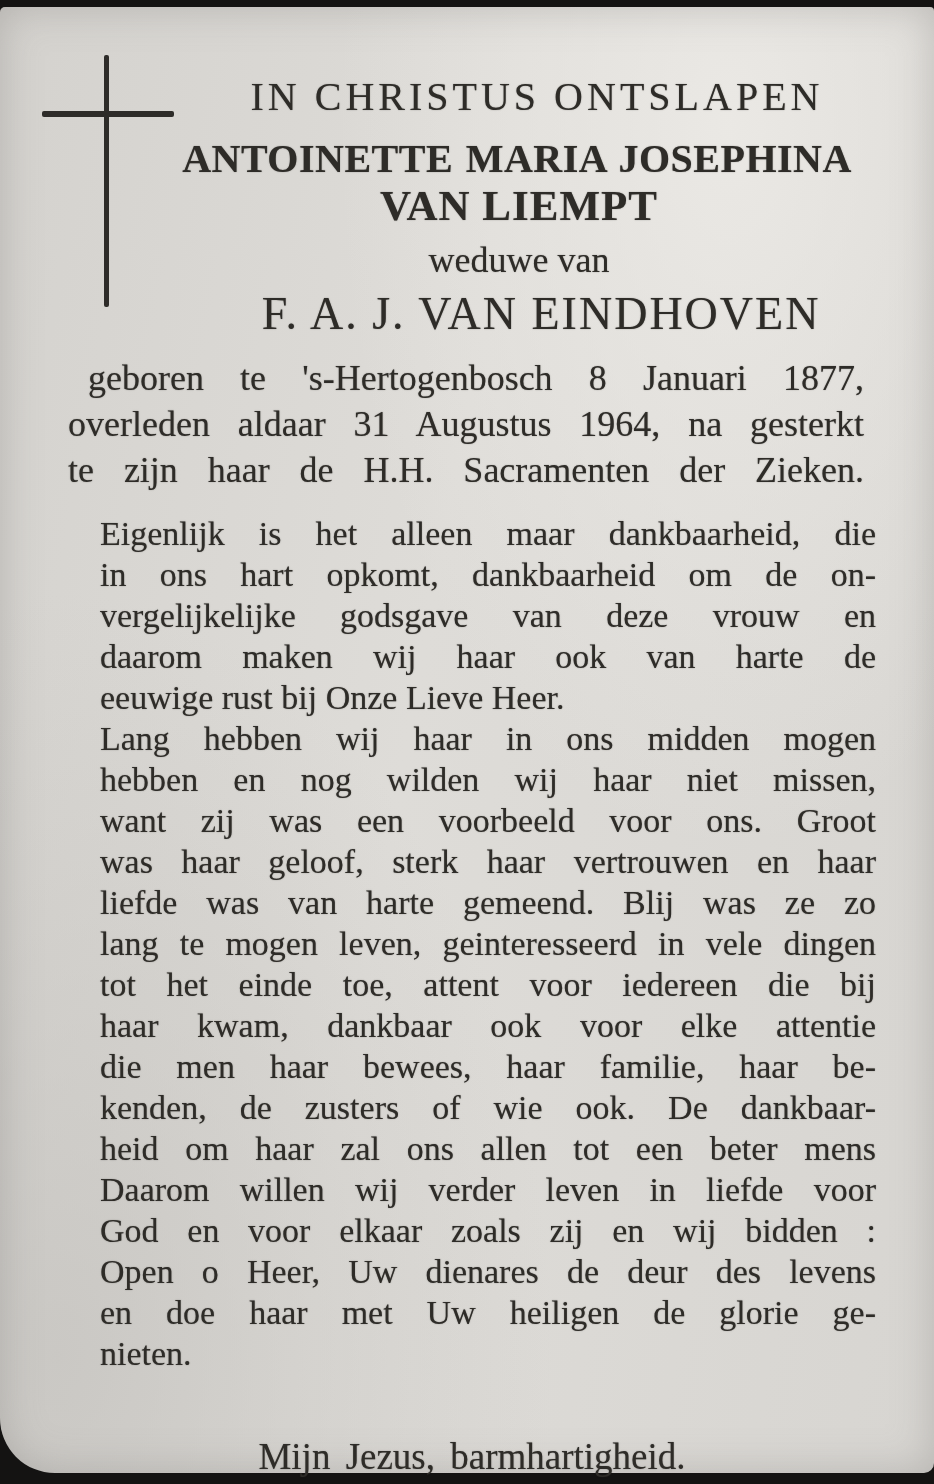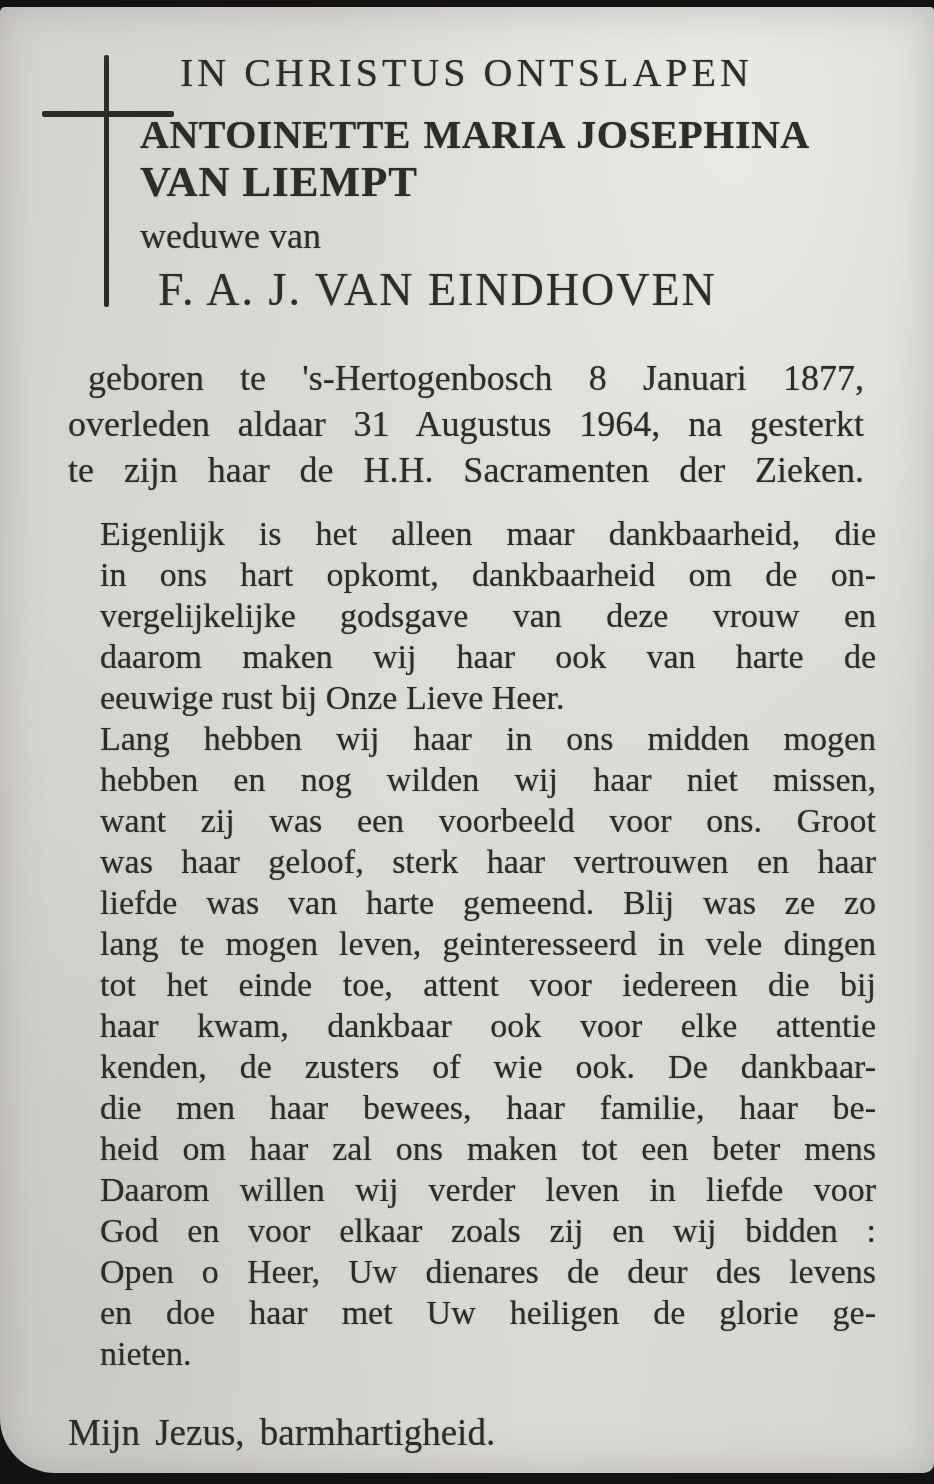--- a/index.html
+++ b/index.html
@@ -30,21 +30,21 @@
     border-radius: 5px 4px 10px 55px;
     box-shadow: inset 0 0 40px rgba(120,118,114,0.35);
     color: #2b2925;
   }
   .txt {
     position: absolute;
     color: #2e2c28;
     text-shadow: 0 0 1.2px rgba(46,44,40,0.55);
     white-space: nowrap;
   }
-  .center { text-align: left; }
+  .center { text-align: center; margin-top: 24px; }
   
   .cross-v {
     position: absolute;
     left: 104px;
     top: 48px;
     width: 5px;
     height: 252px;
     background: #2e2c29;
     border-radius: 2px;
   }
@@ -147,23 +147,23 @@
         <div class="bline j">daarom maken wij haar ook van harte de</div>
         <div class="bline">eeuwige rust bij Onze Lieve Heer.</div>
         <div class="bline j">Lang hebben wij haar in ons midden mogen</div>
         <div class="bline j">hebben en nog wilden wij haar niet missen,</div>
         <div class="bline j">want zij was een voorbeeld voor ons. Groot</div>
         <div class="bline j">was haar geloof, sterk haar vertrouwen en haar</div>
         <div class="bline j">liefde was van harte gemeend. Blij was ze zo</div>
         <div class="bline j">lang te mogen leven, geinteresseerd in vele dingen</div>
         <div class="bline j">tot het einde toe, attent voor iedereen die bij</div>
         <div class="bline j">haar kwam, dankbaar ook voor elke attentie</div>
+        <div class="bline j">die men haar bewees, haar familie, haar be-</div>
         <div class="bline j">kenden, de zusters of wie ook. De dankbaar-</div>
-        <div class="bline j">die men haar bewees, haar familie, haar be-</div>
-        <div class="bline j">heid om haar zal ons maken tot een beter mens</div>
+        <div class="bline j">heid om haar zal ons allen tot een beter mens</div>
         <div class="bline j">Daarom willen wij verder leven in liefde voor</div>
         <div class="bline j">God en voor elkaar zoals zij en wij bidden :</div>
         <div class="bline j">Open o Heer, Uw dienares de deur des levens</div>
         <div class="bline j">en doe haar met Uw heiligen de glorie ge-</div>
         <div class="bline">nieten.</div>
       </div>
 
     <div class="txt closing center">Mijn Jezus, barmhartigheid.</div>
 
   </div>

